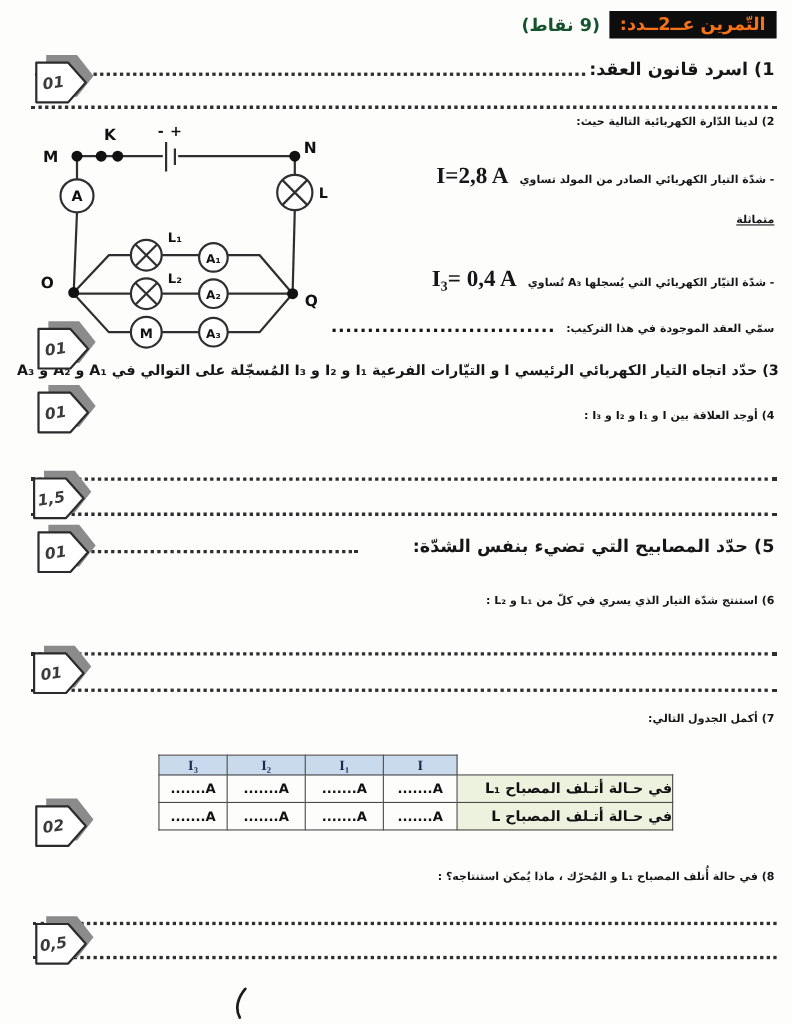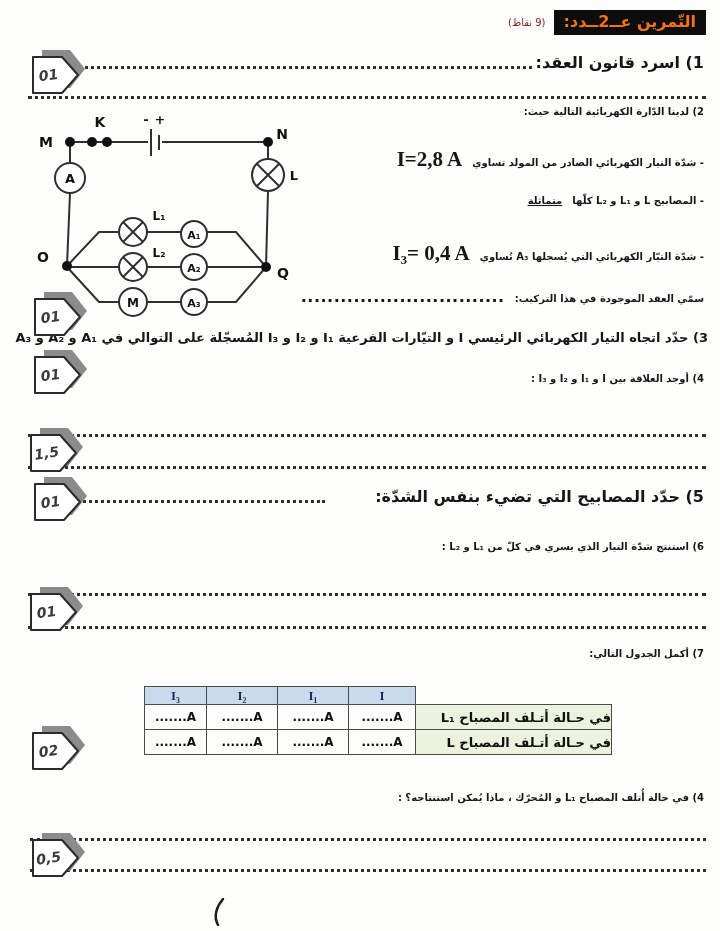--- a/index.html
+++ b/index.html
@@ -12,21 +12,21 @@
   .uline{text-decoration:underline;}
   .item{display:flex;gap:10px;align-items:baseline;}
   .qrow{position:absolute;display:flex;align-items:flex-end;height:22px;}
   .qrow .txt{font-weight:700;font-size:16px;white-space:nowrap;line-height:22px;}
   .dots-fill{flex:1 1 auto;border-bottom:3px dotted #2f2f2f;height:0;margin:0 4px 5px 2px;}
   .dotline{position:absolute;height:0;border-top:3px dotted #2f2f2f;z-index:1;}
   .dots-text{direction:ltr;font-weight:700;letter-spacing:0.5px;}
   
   .title-wrap{position:absolute;top:10px;right:14px;display:flex;gap:8px;align-items:center;}
   .title-box{background:#0d0d0d;color:#f97316;font-weight:700;font-size:16px;padding:2px 10px 4px 10px;}
-  .title-points{font-weight:400;font-size:10px;color:#7f1d1d;}
+  .title-points{font-weight:700;font-size:16px;color:#14532d;}
   
   .badge{position:absolute;width:60px;height:46px;z-index:6;overflow:visible;}
   .badge-shadow{fill:#8b8b8b;}
   .badge-body{fill:#ffffff;stroke:#2b2b2b;stroke-width:2;stroke-linejoin:round;}
   .badge-num{font-style:italic;font-weight:700;font-size:14px;fill:#3a3a3a;text-anchor:middle;}
   
   .circ-wire{stroke:#2f2f2f;stroke-width:2;fill:none;}
   .circ-comp{fill:#ffffff;stroke:#2f2f2f;stroke-width:2;}
   .circ-dot{fill:#111111;}
   .circ-lab{font-weight:700;fill:#111111;text-anchor:middle;}
@@ -133,21 +133,20 @@
       <circle class="circ-comp" cx="168" cy="192" r="13"></circle>
       <text class="circ-lab" x="168" y="197" font-size="11">A₃</text>
     </g>
   </svg>
 
   <div class="abs item" dir="rtl" style="top:147px;right:16px;">
     <span class="qtext">- شدّة التيار الكهربائي الصادر من المولد تساوي</span>
     <span class="latin-val">I=2,8 A</span>
   </div>
   <div class="abs item" dir="rtl" style="top:195px;right:16px;">
-    <span class="qtext">- المصابيح L و L₁ و L₂ كلّها</span>
     <span class="qtext uline">متماثلة</span>
   </div>
   <div class="abs item" dir="rtl" style="top:241px;right:16px;">
     <span class="qtext">- شدّة التيّار الكهربائي التي يُسجلها A₃ تُساوي</span>
     <span class="latin-val">I₃= 0,4 A</span>
   </div>
   <div class="abs item" dir="rtl" style="top:287px;right:16px;">
     <span class="qtext">سمّي العقد الموجودة في هذا التركيب:</span>
     <span class="dots-text">...............................</span>
   </div>
@@ -196,21 +195,21 @@
       <tr>
         <td class="rlabel">في حـالة أتـلف المصباح L</td>
         <td class="acell">.......A</td>
         <td class="acell">.......A</td>
         <td class="acell">.......A</td>
         <td class="acell">.......A</td>
       </tr>
     </tbody>
   </table>
 
-  <div class="abs qtext" dir="rtl" style="top:792px;right:16px;">4) في حالة أُتلف المصباح L₁ و المُحرّك ، ماذا يُمكن استنتاجه؟ :</div>
+  <div class="abs qtext" dir="rtl" style="top:792px;right:16px;">8) في حالة أُتلف المصباح L₁ و المُحرّك ، ماذا يُمكن استنتاجه؟ :</div>
   <div class="dotline" style="top:838px;left:30px;width:676px;"></div>
   <div class="dotline" style="top:869px;left:30px;width:676px;"></div>
 
   <svg class="badge" style="left:26px;top:50px;" viewBox="0 0 60 46">
     <polygon class="badge-shadow" points="16,0 44,0 59,19 44,38 16,38"></polygon>
     <polygon class="badge-body" points="7,7 36,7 52,25 36,43 7,43"></polygon>
     <text class="badge-num" x="23" y="30" transform="rotate(-8 23 28)">01</text>
   </svg>
   <svg class="badge" style="left:28px;top:292px;" viewBox="0 0 60 46">
     <polygon class="badge-shadow" points="16,0 44,0 59,19 44,38 16,38"></polygon>

